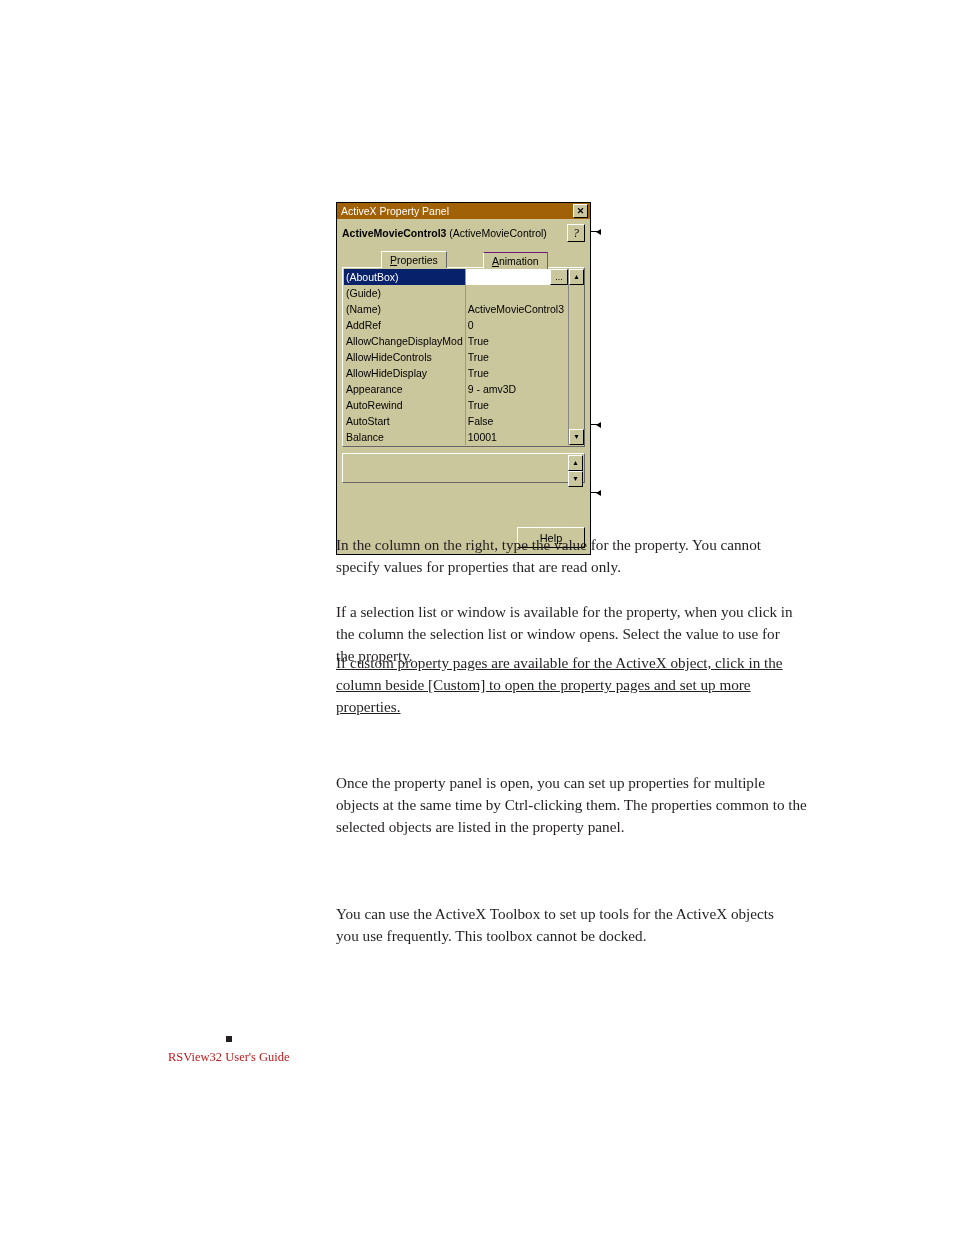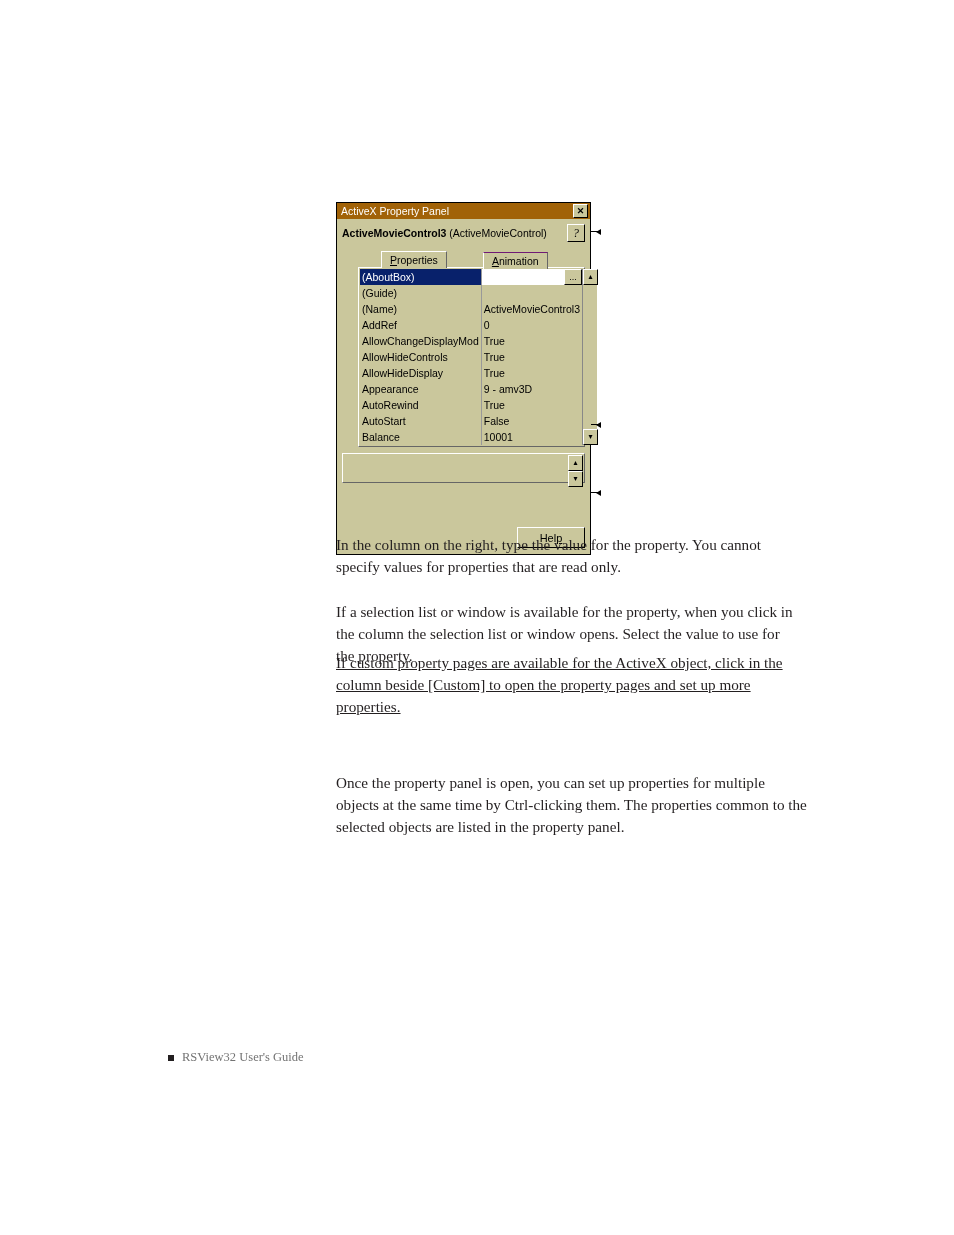--- a/index.html
+++ b/index.html
@@ -85,21 +85,21 @@
     position:relative;
     top:1px;
     margin-left:36px;
   }
   .tab.inactive {
     top:2px;
     border-top:1px solid #701a75;
   }
   .tab .ul { text-decoration: underline; }
   .tab-body {
-    margin: 0 5px 6px 21px;
+    margin: 0 5px 6px 5px;
     border-top:1px solid #fff;
     border-left:1px solid #fff;
     border-right:1px solid #666;
     border-bottom:1px solid #666;
     padding:1px;
     background:#cac79c;
   }
   .grid-wrap {
     display:flex;
   }
@@ -191,24 +191,25 @@
     left: 336px;
     color:#231f20;
     line-height: 1.45;
     font-size: 15.2px;
   }
   .footer {
     position:absolute;
     left: 168px;
     bottom: 170px;
     font-size: 12.5px;
-    color:#737373;
+    color:#b91c1c;
     display:flex;
     align-items:center;
     gap:8px;
+    flex-direction:column;
   }
   .footer .sq {
     width:6px; height:6px; background:#231f20;
   }
 </style>
 </head>
 <body>
 
 <div class="page">
 
@@ -306,19 +307,20 @@
     <div class="callout" style="left:255px; top:29px;"></div>
     <div class="callout" style="left:255px; top:222px;"></div>
     <div class="callout" style="left:255px; top:290px;"></div>
   </div>
 
   <div class="body-text" style="top:534px; width:460px;">In the column on the right, type the value for the property. You cannot specify values for properties that are read only.</div>
   <div class="body-text" style="top:601px; width:465px;">If a selection list or window is available for the property, when you click in the column the selection list or window opens. Select the value to use for the property.</div>
   <div class="body-text" style="top:652px; width:465px;text-decoration:underline;">If custom property pages are available for the ActiveX object, click in the column beside [Custom] to open the property pages and set up more properties.</div>
   <div class="body-text" style="top:772px; width:475px; left:336px;">Once the property panel is open, you can set up properties for multiple objects at the same time by Ctrl-clicking them. The properties common to the selected objects are listed in the property panel.</div>
 
+  <div class="body-text" style="top:903px; width:460px; left:336px;">You can use the ActiveX Toolbox to set up tools for the ActiveX objects you use frequently. This toolbox cannot be docked.</div>
 
   <div class="footer">
     <span class="sq"></span>
     <span>RSView32  User's Guide</span>
   </div>
 
 </div>
 
 </body></html>

